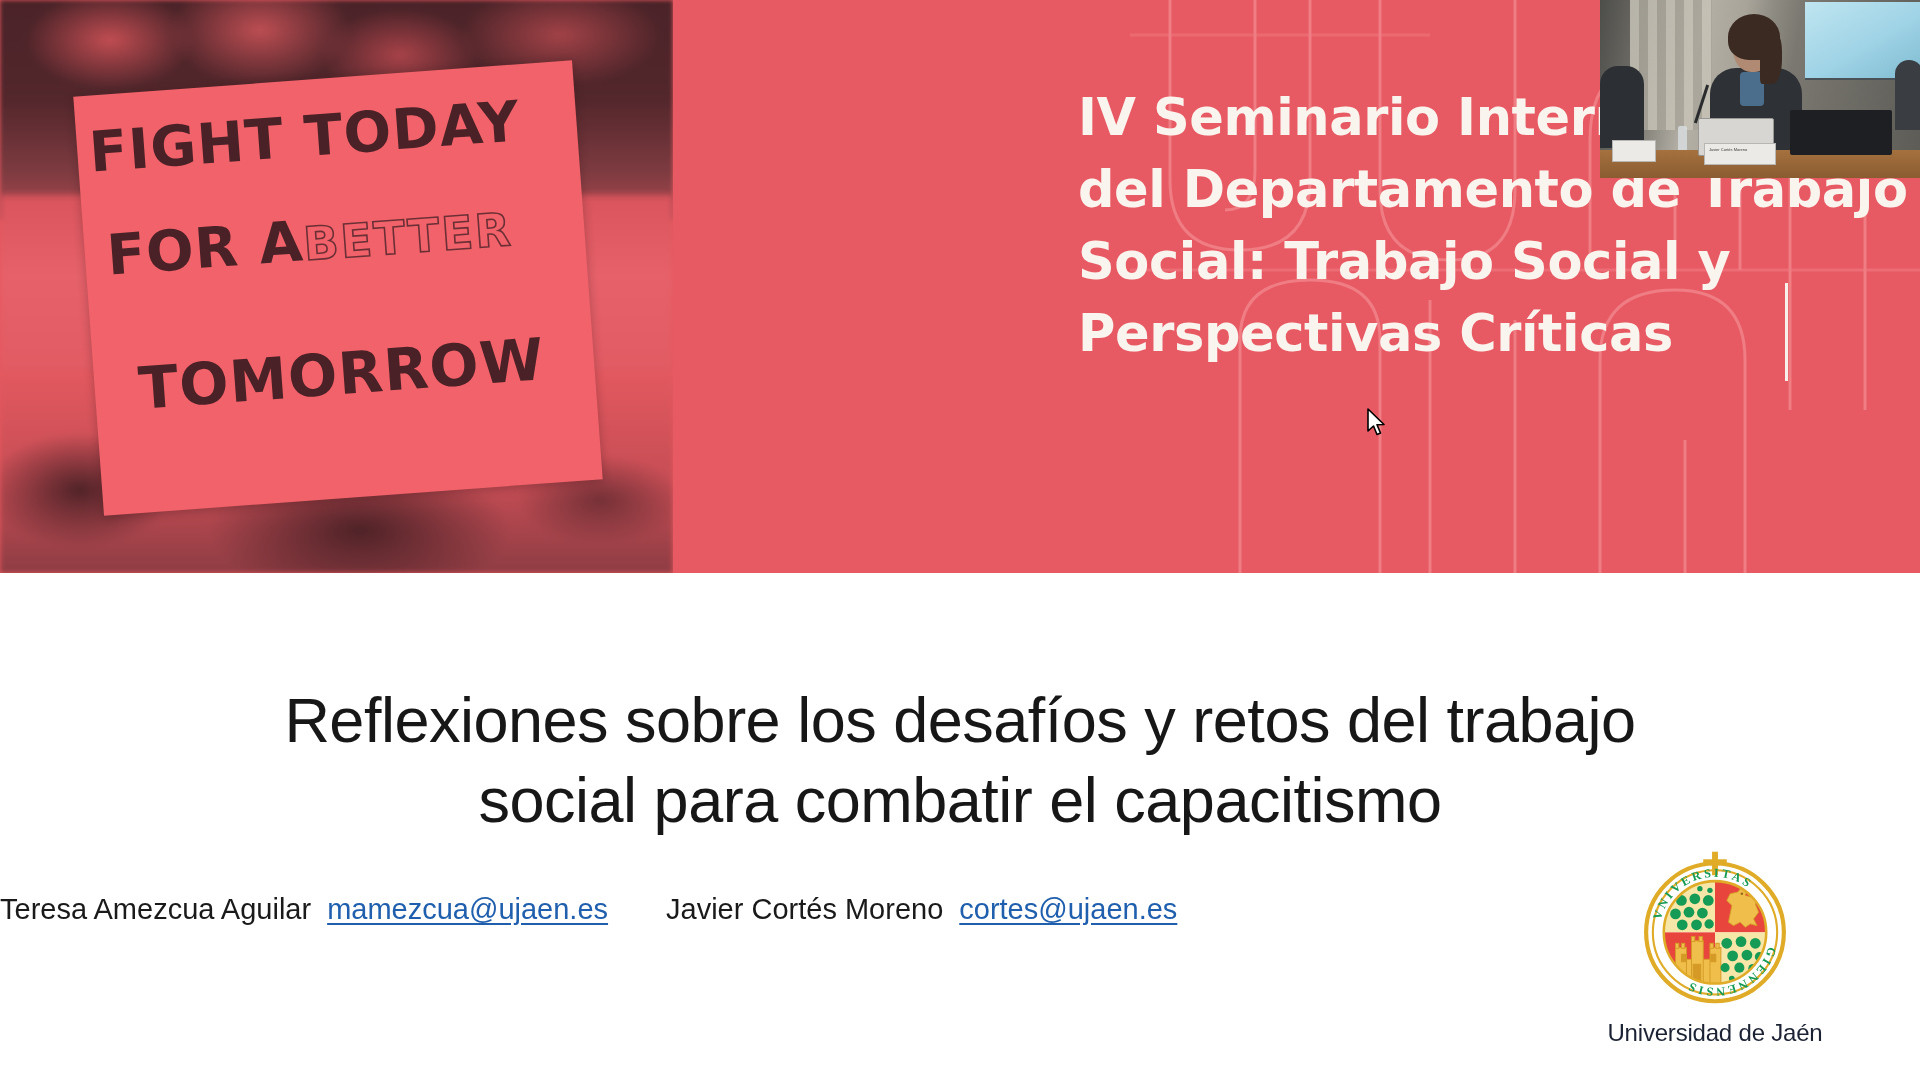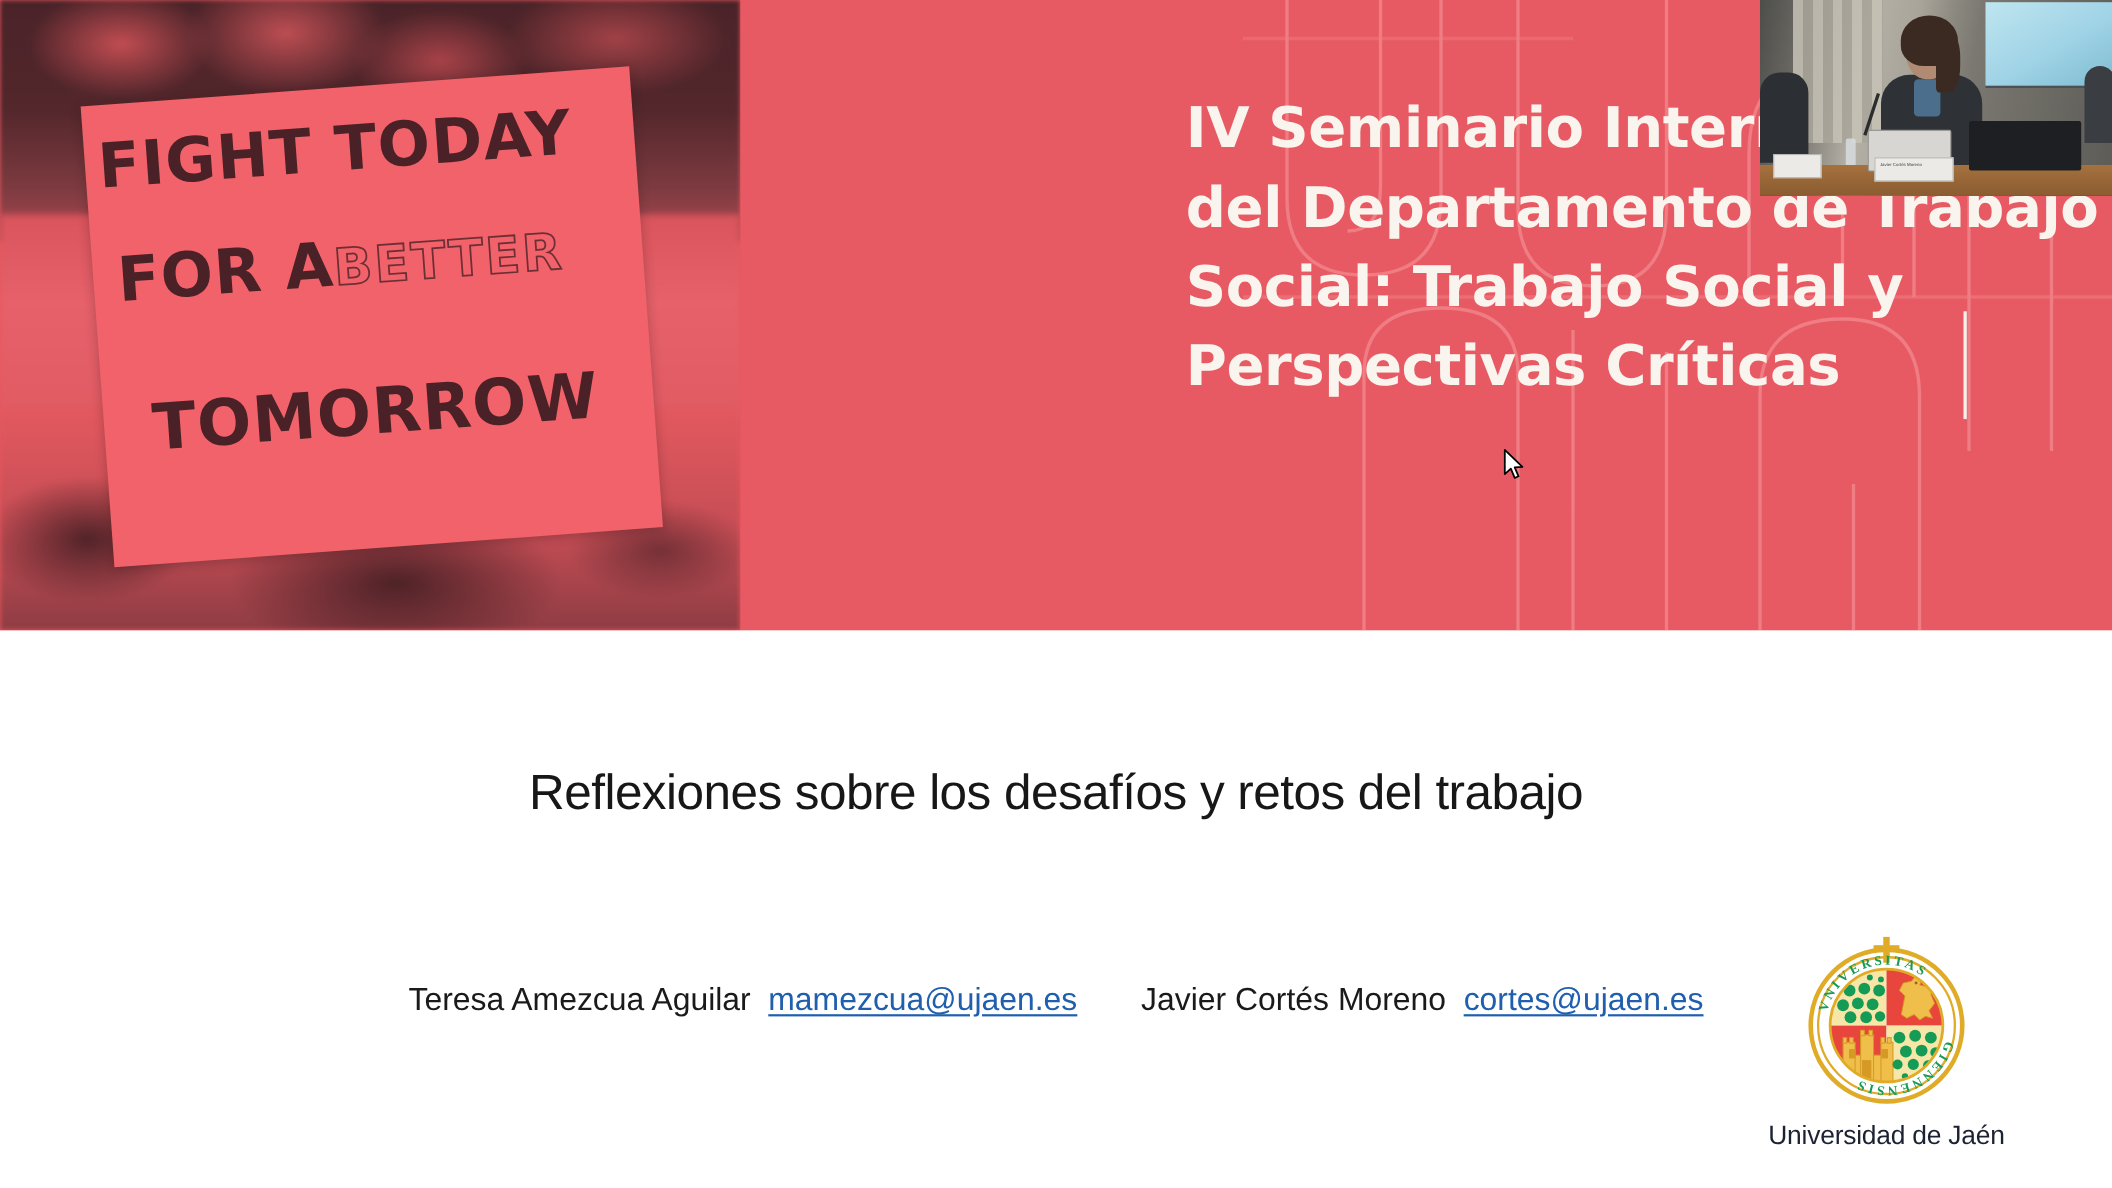--- a/index.html
+++ b/index.html
@@ -205,29 +205,28 @@
 
   
   #main-title {
     position:absolute;
     left:160px; top:680px;
     width:1600px;
     text-align:center;
     color:#171717;
     font-family:"Liberation Sans Narrow","Liberation Sans", sans-serif;
     font-weight:400;
-    font-size:45px;
+    font-size:63px;
     line-height:80px;
     letter-spacing:-.5px;
   }
   #authors {
     position:absolute;
     left:0; top:893px;
     width:1920px;
-    text-align:center;
     font-family:"Liberation Sans Narrow","Liberation Sans", sans-serif;
     font-size:29px;
     color:#1A1A1A;
     white-space:nowrap;
   }
   #authors .email {
     color:#1F5FAD;
     text-decoration:underline;
     text-underline-offset:4px;
   }
@@ -317,20 +316,21 @@
       <div class="laptop"></div>
       <div class="placard-a"></div>
       <div class="placard-b">
         <span>Javier Cortés Moreno</span>
       </div>
     </div>
   </div>
 
   <div id="main-title">
     <span>Reflexiones sobre los desafíos y retos del trabajo</span><br>
+    <span>social para combatir el capacitismo</span>
   </div>
 
   <div id="authors">
     <span>Teresa Amezcua Aguilar</span><span class="sp-small"></span><a class="email" href="#">mamezcua@ujaen.es</a><span class="sp-wide"></span><span>Javier Cortés Moreno</span><span class="sp-small"></span><a class="email" href="#">cortes@ujaen.es</a>
   </div>
 
   <div id="logo-block">
     <svg id="logo-seal" width="168" height="168" viewBox="0 0 200 200">
 
       <circle cx="100" cy="104" r="82" fill="none" stroke="#E0AC28" stroke-width="5"></circle>

